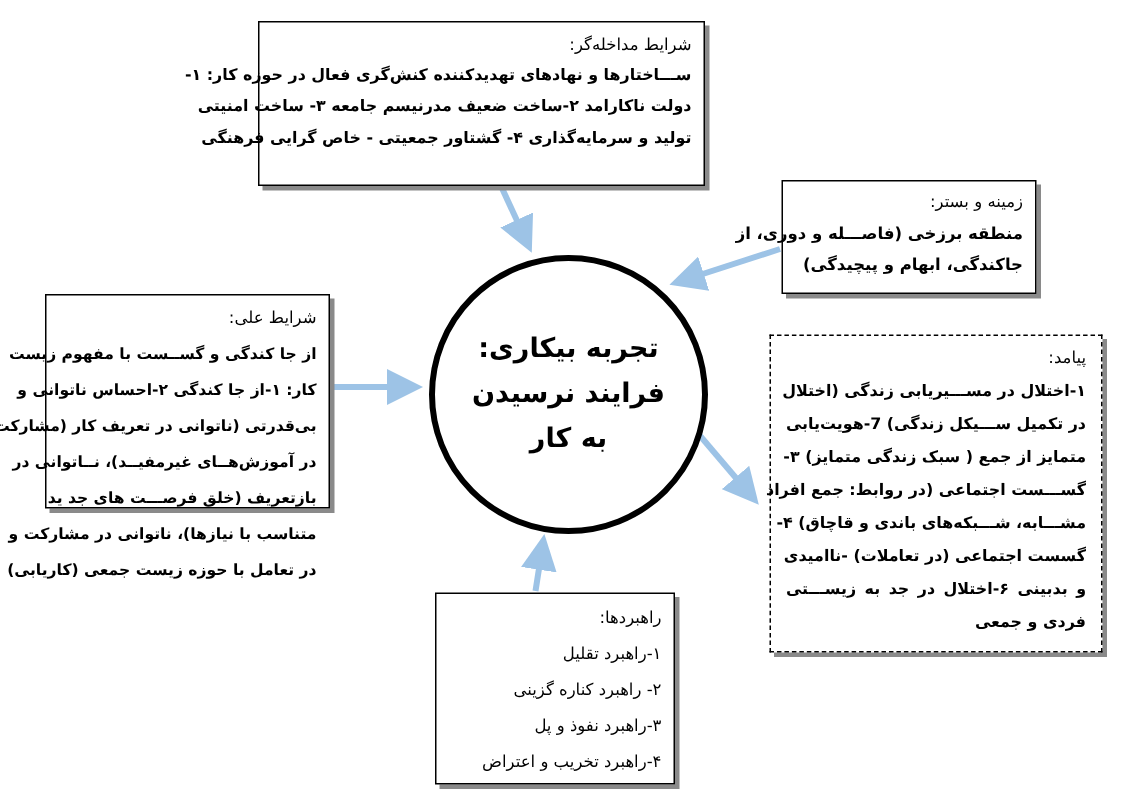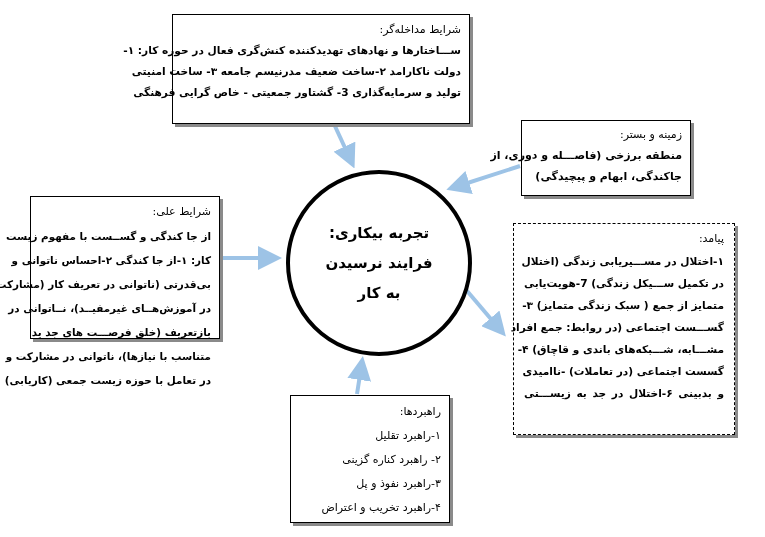--- a/index.html
+++ b/index.html
@@ -10,21 +10,21 @@
          direction:rtl; text-align:right; font-size:11px; line-height:21px;
          padding:6px 8px; }
   .box .ttl { display:block; }
   .box.dashed { border:1.6px dashed #000; }
   .box .line { display:block; white-space:nowrap; text-align:justify; text-align-last:justify;font-weight:bold; }
   .box .line.last { text-align-last:right; }
   .circle { position:absolute; left:286px; top:170px; width:186px; height:186px;
             border:4px solid #000; border-radius:50%; box-sizing:border-box;
             background:#fff; display:flex; flex-direction:column;
             align-items:center; justify-content:center; direction:rtl;
-            font-weight:bold; font-size:15px; line-height:30px; text-align:center; }
+            font-weight:bold; font-size:18px; line-height:30px; text-align:center; }
   svg.arrows { position:absolute; left:0; top:0; width:765px; height:537px; pointer-events:none; }
   .lst { display:block; }
 </style>
 </head>
 <body>
 
 <svg class="arrows" viewBox="0 0 765 537">
   <defs>
     <marker id="ah" markerWidth="6" markerHeight="6" refX="4.5" refY="3" orient="auto" markerUnits="strokeWidth">
       <path d="M0,0 L6,3 L0,6 Z" fill="#9dc3e6"></path>
@@ -34,21 +34,21 @@
   <line x1="520" y1="166" x2="452" y2="188" stroke="#9dc3e6" stroke-width="4" marker-end="url(#ah)"></line>
   <line x1="222" y1="258" x2="276" y2="258" stroke="#9dc3e6" stroke-width="4" marker-end="url(#ah)"></line>
   <line x1="462" y1="285" x2="502" y2="332" stroke="#9dc3e6" stroke-width="4" marker-end="url(#ah)"></line>
   <line x1="357" y1="394" x2="362" y2="362" stroke="#9dc3e6" stroke-width="4" marker-end="url(#ah)"></line>
 </svg>
 
 <div class="box" style="left:172px; top:14px; width:298px; height:110px; padding:4px 8px;">
   <span class="ttl">شرایط مداخله‌گر:</span>
   <span class="line" style="font-size:10.6px;">ســـاختارها و نهادهای تهدیدکننده کنش‌گری فعال در حوزه کار: ۱-</span>
   <span class="line" style="font-size:10.6px;">دولت ناکارامد ۲-ساخت ضعیف مدرنیسم جامعه ۳- ساخت امنیتی</span>
-  <span class="line last" style="font-size:10.6px;">تولید و سرمایه‌گذاری 3- گشتاور جمعیتی - خاص گرایی فرهنگی</span>
+  <span class="line last" style="font-size:10.6px;">تولید و سرمایه‌گذاری ۴- گشتاور جمعیتی - خاص گرایی فرهنگی</span>
 </div>
 
 <div class="box" style="left:521px; top:120px; width:170px; height:76px; padding:3px 8px;">
   <span class="ttl">زمینه و بستر:</span>
   <span class="line">منطقه برزخی (فاصـــله و دوری، از</span>
   <span class="line last">جاکندگی، ابهام و پیچیدگی)</span>
 </div>
 
 <div class="box" style="left:30px; top:196px; width:190px; height:143px; padding:3px 8px; line-height:24px;">
   <span class="ttl">شرایط علی:</span>
@@ -69,20 +69,21 @@
 
 <div class="box dashed" style="left:513px; top:223px; width:222px; height:212px; padding:4px 10px 4px 10px; line-height:22px;">
   <span class="ttl">پیامد:</span>
   <span class="line" style="font-size:10.6px;">۱-اختلال در مســـیریابی زندگی (اختلال</span>
   <span class="line" style="font-size:10.6px;">در تکمیل ســـیکل زندگی) 7-هویت‌یابی</span>
   <span class="line" style="font-size:10.6px;">متمایز از جمع ( سبک زندگی متمایز) ۳-</span>
   <span class="line" style="font-size:10.6px;">گســـست اجتماعی (در روابط: جمع افراد</span>
   <span class="line" style="font-size:10.6px;">مشـــابه، شـــبکه‌های باندی و قاچاق) ۴-</span>
   <span class="line" style="font-size:10.6px;">گسست اجتماعی (در تعاملات) -ناامیدی</span>
   <span class="line" style="font-size:10.6px;">و  بدبینی ۶-اختلال در جد به زیســـتی</span>
+  <span class="line last" style="font-size:10.6px;">فردی و جمعی</span>
 </div>
 
 <div class="box" style="left:290px; top:395px; width:160px; height:128px; padding:4px 8px; line-height:24px;">
   <span class="ttl">راهبردها:</span>
   <span class="lst">۱-راهبرد تقلیل</span>
   <span class="lst">۲- راهبرد کناره گزینی</span>
   <span class="lst">۳-راهبرد نفوذ و پل</span>
   <span class="lst">۴-راهبرد تخریب و اعتراض</span>
 </div>
 

